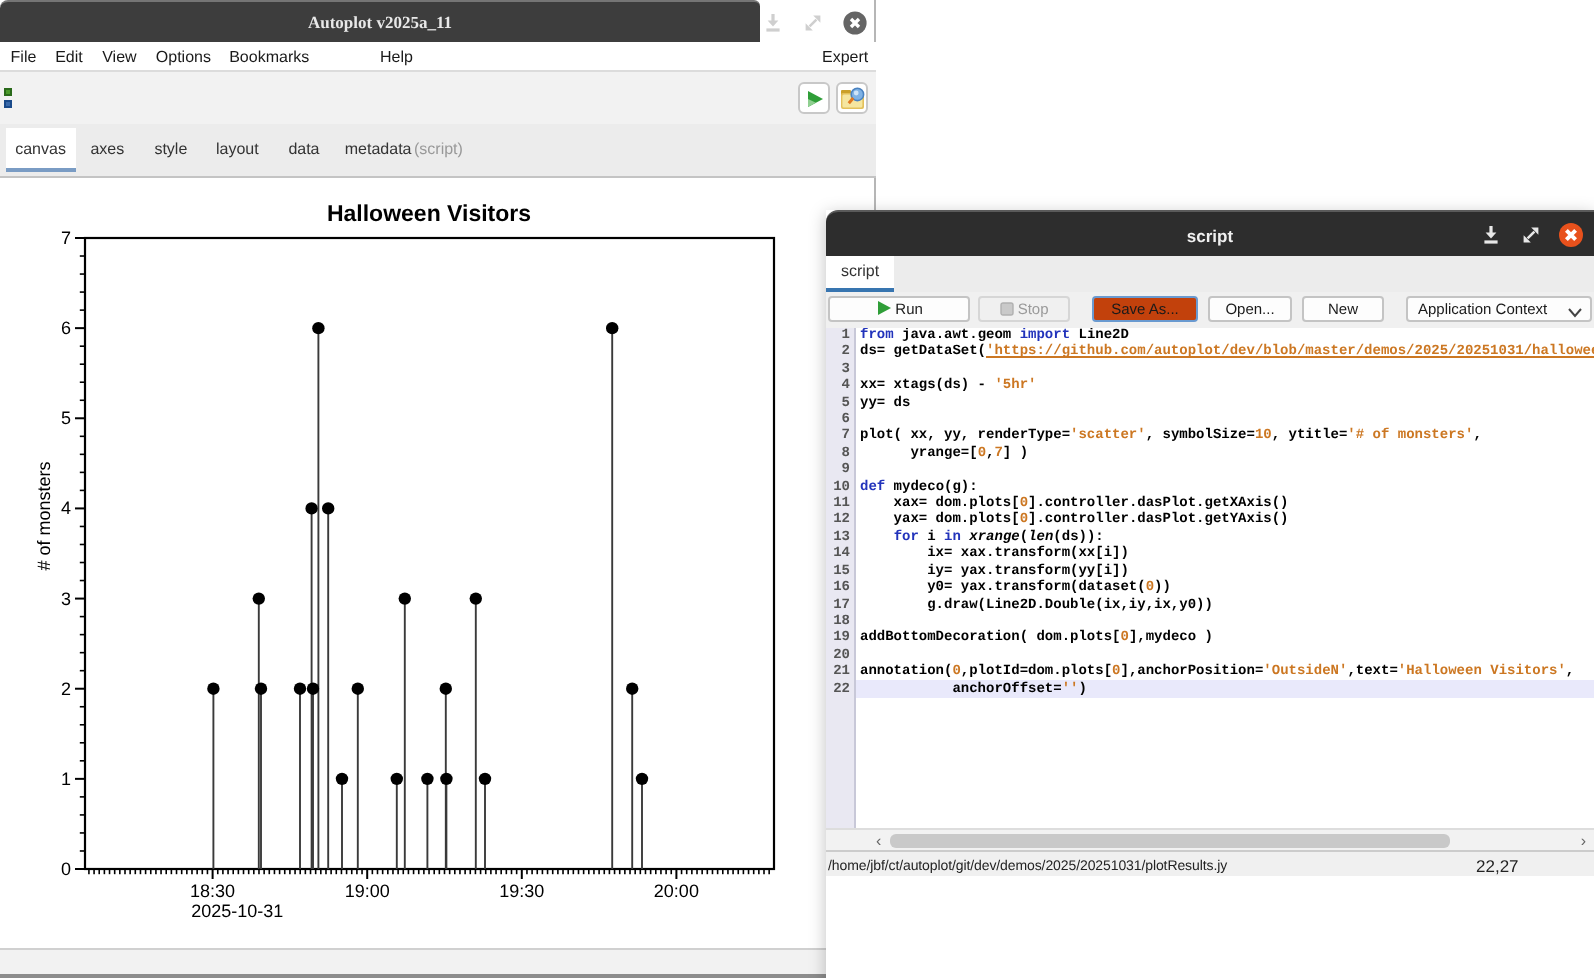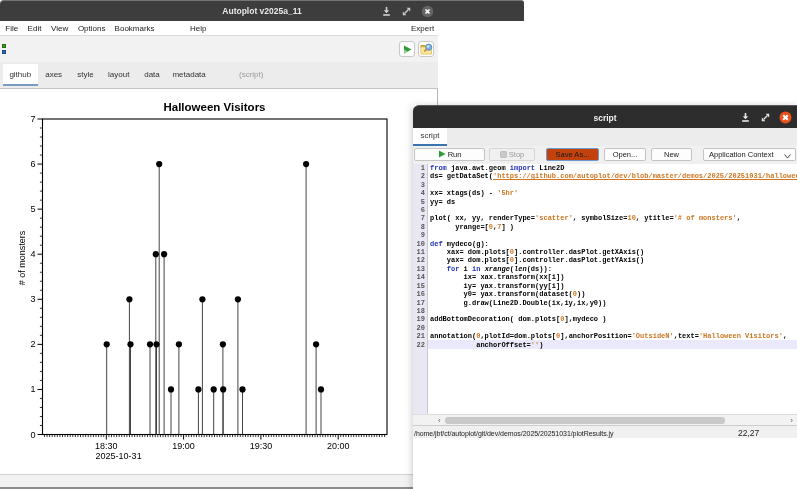--- a/index.html
+++ b/index.html
@@ -2,22 +2,22 @@
 <html><head>
 <meta charset="utf-8">
 <style>
 * { margin:0; padding:0; box-sizing:border-box; }
 html,body { width:797px; height:489px; background:#fff; overflow:hidden;
   font-family:"Liberation Sans", sans-serif; }
 .abs { position:absolute; }
 
 #mainwin { position:absolute; left:0; top:0; width:438px; height:489px;
   background:#fff; border-right:1px solid #b6b6b6; }
-#mtitle { position:absolute; left:0; top:0; width:524px; height:21px;
-  background:#3d3d3d; border-radius:4px 3px 0 0; border-top:1px solid #757575; }
+#mtitle { position:absolute; left:0; top:0; width:380px; height:21px;
+  background:#3d3d3d; border-radius:4px 3px 0 0; border-top:1px solid #757575;font-family:Liberation Serif, serif; }
 #mtitle .ttext { position:absolute; left:0; right:0; top:5px; text-align:center;
   color:#e8e8e8; font-size:8.5px; font-weight:bold; }
 #mmenu { position:absolute; left:0; top:21px; width:438px; height:15px;
   background:#fff; border-bottom:1px solid #dcdcdc; font-size:8px; color:#1a1a1a; }
 #mmenu span { position:absolute; top:2.5px; }
 #mtoolbar { position:absolute; left:0; top:36px; width:438px; height:26px;
   background:#f2f2f2; }
 #addr { position:absolute; left:8px; top:5px; width:386px; height:16px;
   background:#fff; border:1px solid #c8c8c8; border-radius:3px;
   font-size:8px; color:#222; line-height:15px; padding-left:4px; }
@@ -106,27 +106,27 @@
       <rect x="0.5" y="2" width="5" height="3" rx="0.5" fill="#caa02a"></rect>
       <rect x="0.5" y="3.5" width="11.5" height="8" rx="1" fill="#e3c05a"></rect>
       <rect x="1.2" y="4.2" width="10" height="6.6" rx="0.8" fill="#f5e6a0"></rect>
       <circle cx="8.7" cy="4.2" r="3.1" fill="#7fb2e5" stroke="#4a82c0" stroke-width="0.8"></circle>
       <circle cx="8.1" cy="3.5" r="1.2" fill="#cfe4f7"></circle>
       <path d="M6.6 6 L4.4 8.6" stroke="#e07820" stroke-width="1.5"></path>
     </svg>
       </div>
   </div>
   <div id="mtabs">
-    <div class="tab active" style="left:3px; width:34.6px; text-align:center;">github</div>
+    <div class="tab active" style="left:3px; width:34.6px; text-align:center;">canvas</div>
     <div class="tab" style="left:45.2px;">axes</div>
     <div class="tab" style="left:77.2px;">style</div>
     <div class="tab" style="left:108px;">layout</div>
     <div class="tab" style="left:144.2px;">data</div>
     <div class="tab" style="left:172.4px;">metadata</div>
-    <div class="tab" style="left:239px; color:#999;">(script)</div>
+    <div class="tab" style="left:207px; color:#999;">(script)</div>
     <div class="tab" style="left:257.8px;margin-top:46px;">console</div>
   </div>
   <div id="mcanvas">
     <svg width="437" height="385" viewBox="0 0 437 385">
 <rect x="42.5" y="30.0" width="344.5" height="315.5" fill="none" stroke="#000" stroke-width="1.1"></rect>
 <line x1="37.5" y1="345.50" x2="42.5" y2="345.50" stroke="#000" stroke-width="1"></line>
 <text x="35.5" y="348.50" font-size="9" text-anchor="end" fill="#000">0</text>
 <line x1="37.5" y1="300.43" x2="42.5" y2="300.43" stroke="#000" stroke-width="1"></line>
 <text x="35.5" y="303.43" font-size="9" text-anchor="end" fill="#000">1</text>
 <line x1="37.5" y1="255.36" x2="42.5" y2="255.36" stroke="#000" stroke-width="1"></line>

